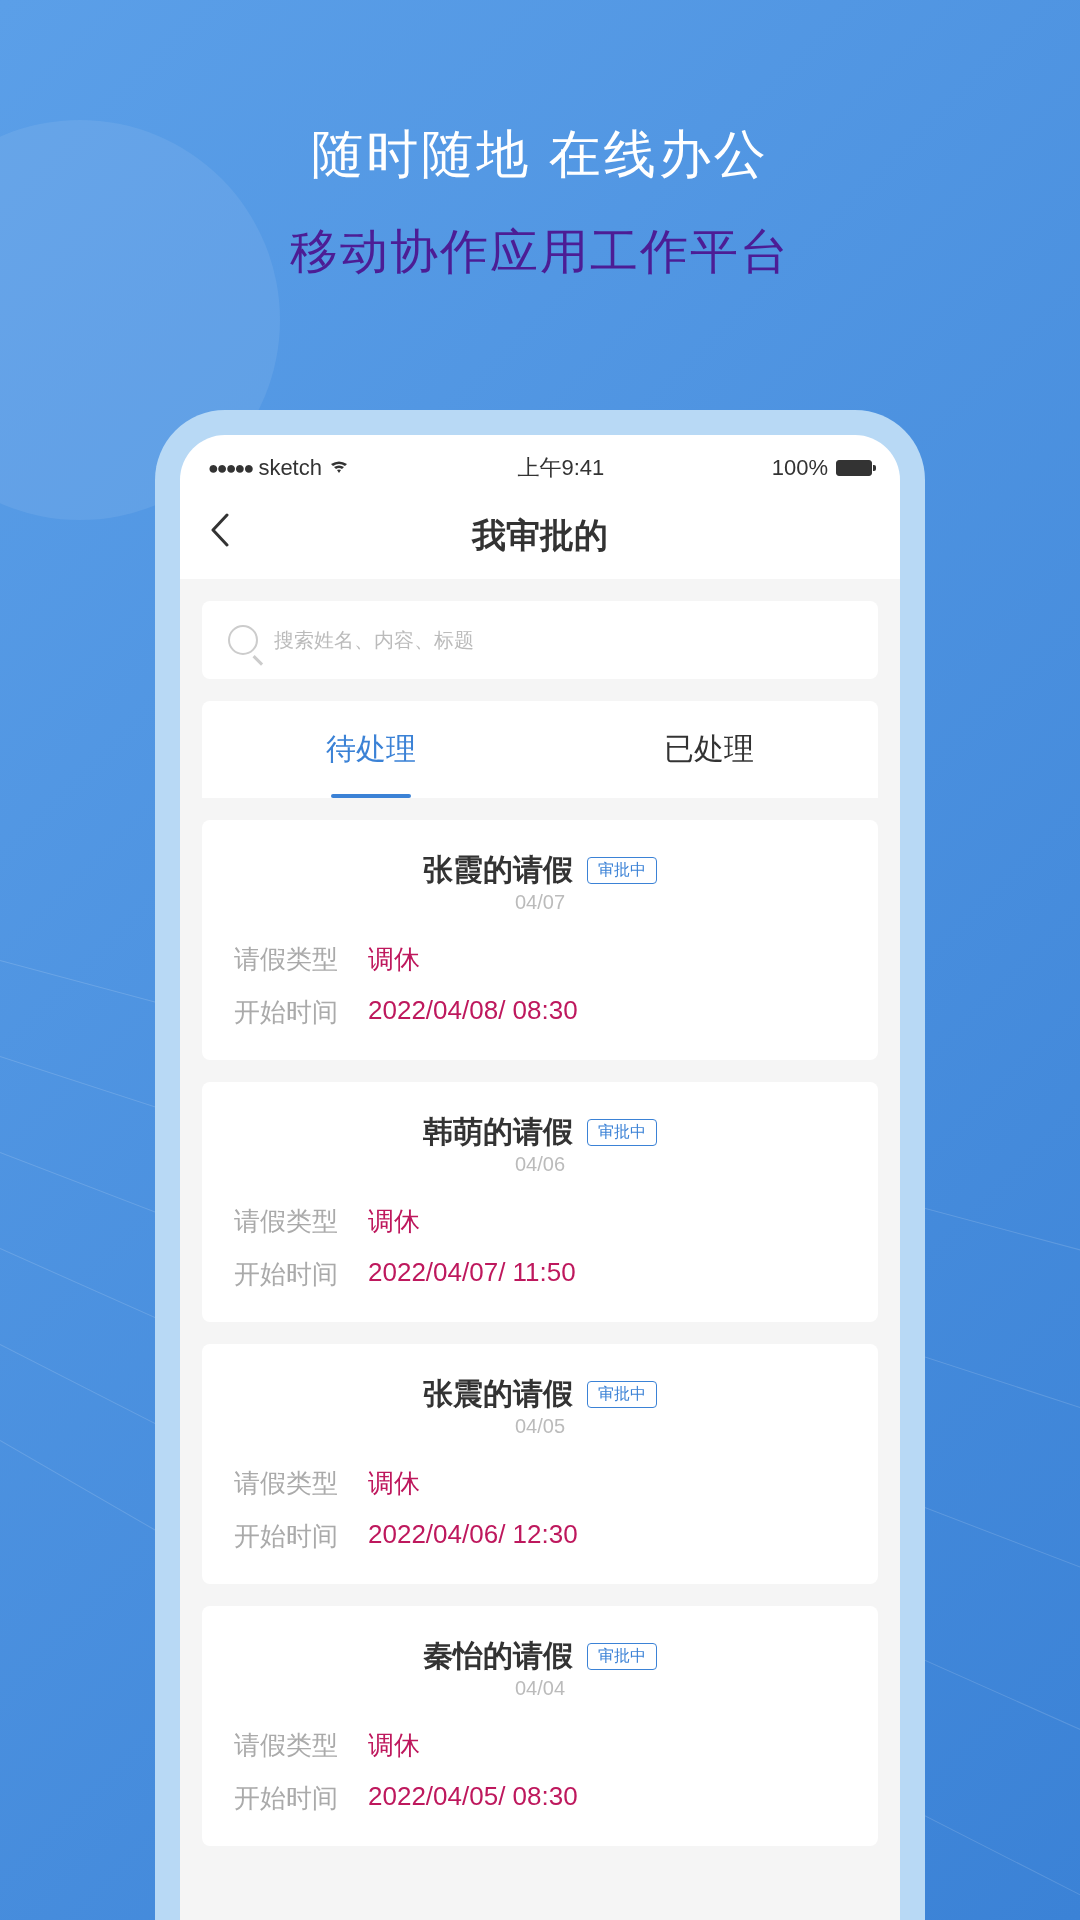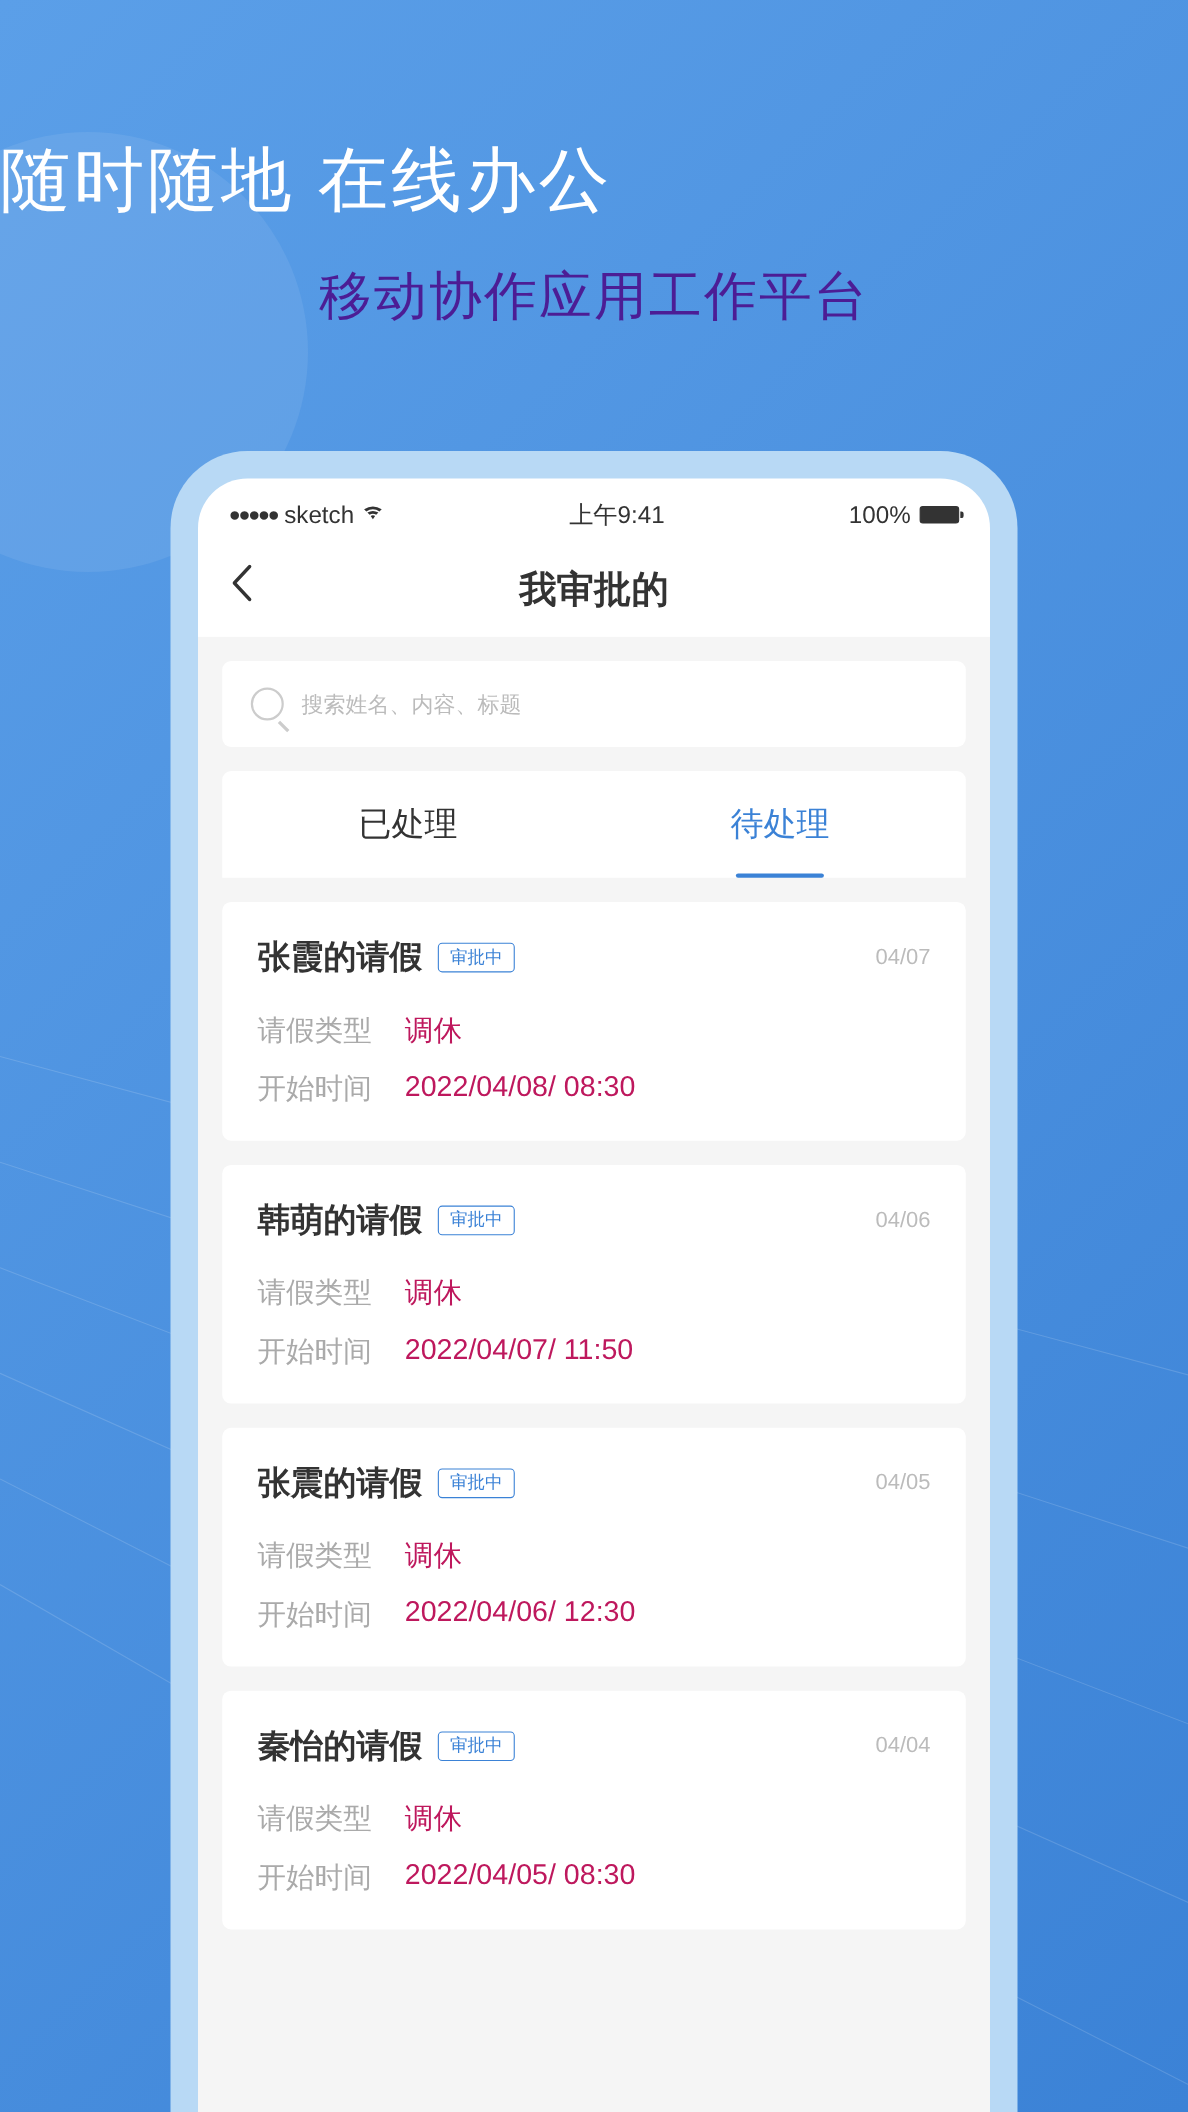--- a/index.html
+++ b/index.html
@@ -43,22 +43,23 @@
     }
     
     .bg-line:nth-child(1) { top: 50%; transform: rotate(15deg); }
     .bg-line:nth-child(2) { top: 55%; transform: rotate(18deg); }
     .bg-line:nth-child(3) { top: 60%; transform: rotate(21deg); }
     .bg-line:nth-child(4) { top: 65%; transform: rotate(24deg); }
     .bg-line:nth-child(5) { top: 70%; transform: rotate(27deg); }
     .bg-line:nth-child(6) { top: 75%; transform: rotate(30deg); }
     
     .hero-title {
+      text-align: center;
       color: #ffffff;
-      font-size: 64px;
+      font-size: 52px;
       font-weight: 500;
       margin-top: 120px;
       letter-spacing: 3px;
     }
     
     .hero-subtitle {
       text-align: center;
       color: #4c1d95;
       font-size: 48px;
       font-weight: 400;
@@ -240,20 +241,21 @@
       border-radius: 8px;
       padding: 30px 32px;
       margin-top: 22px;
     }
     
     .card-header {
       display: flex;
       align-items: center;
       justify-content: space-between;
       margin-bottom: 28px;
+      flex-direction: column;
     }
     
     .card-header-left {
       display: flex;
       align-items: center;
       gap: 14px;
     }
     
     .card-title {
       font-size: 30px;
@@ -336,22 +338,22 @@
       </div>
 
       <div class="content-area">
 
         <div class="search-box">
           <span class="search-icon"></span>
           <span class="search-placeholder">搜索姓名、内容、标题</span>
         </div>
 
         <div class="tabs">
+          <div class="tab active">待处理</div>
           <div class="tab">已处理</div>
-          <div class="tab active">待处理</div>
         </div>
 
         <div class="card">
           <div class="card-header">
             <div class="card-header-left">
               <span class="card-title">张霞的请假</span>
               <span class="status-badge">审批中</span>
             </div>
             <span class="card-date">04/07</span>
           </div>

